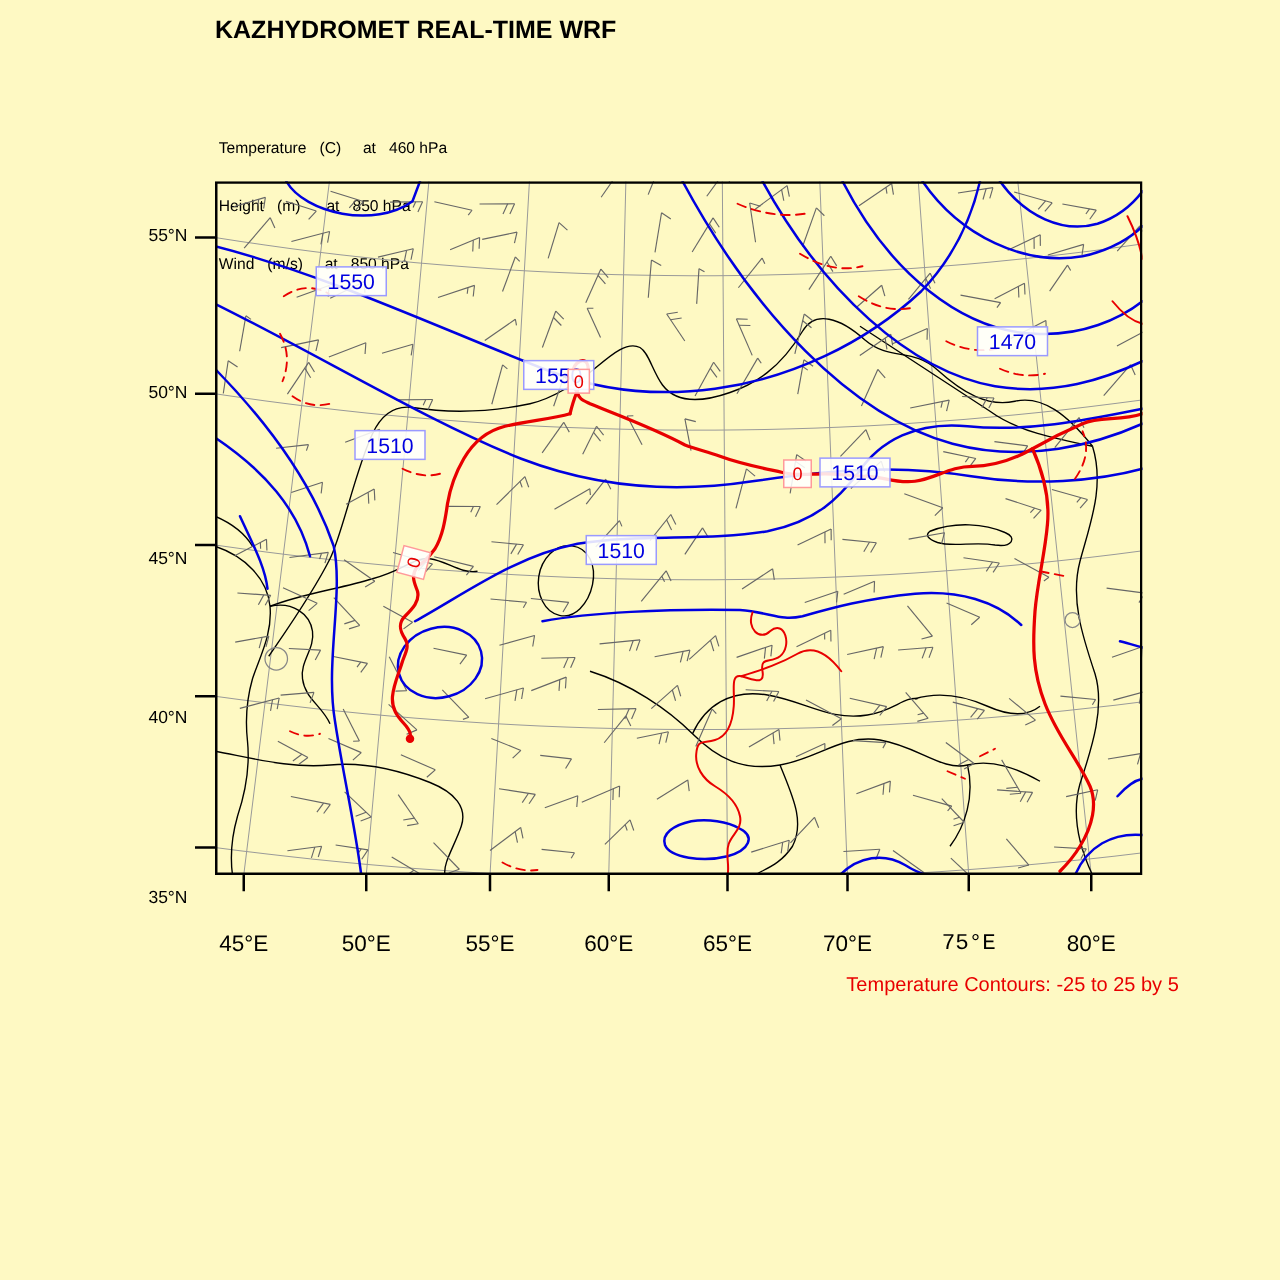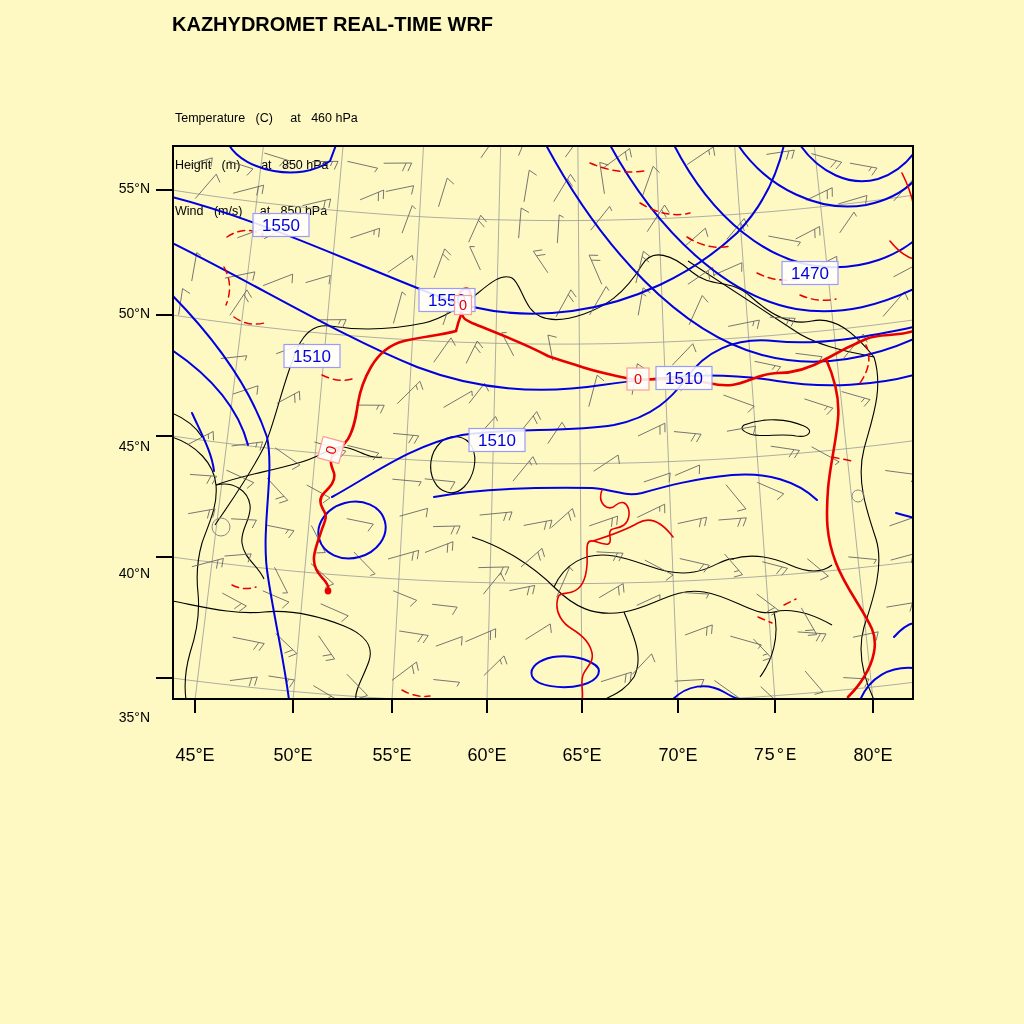--- a/index.html
+++ b/index.html
@@ -1037,14 +1037,15 @@
       <div class="tick" style="left: 194px; top: 700px; width: 2px; height: 13px;"></div>
       <div class="tick" style="left: 292px; top: 700px; width: 2px; height: 13px;"></div>
       <div class="tick" style="left: 391px; top: 700px; width: 2px; height: 13px;"></div>
       <div class="tick" style="left: 486px; top: 700px; width: 2px; height: 13px;"></div>
       <div class="tick" style="left: 581px; top: 700px; width: 2px; height: 13px;"></div>
       <div class="tick" style="left: 677px; top: 700px; width: 2px; height: 13px;"></div>
       <div class="tick" style="left: 774px; top: 700px; width: 2px; height: 13px;"></div>
       <div class="tick" style="left: 872px; top: 700px; width: 2px; height: 13px;"></div>
     </div>
 
+  <div id="footer-temp" class="footer-line" style="color: rgb(232, 0, 0);">Temperature Contours: -25 to 25 by 5</div>
 
 </div>
 
 </body></html>

